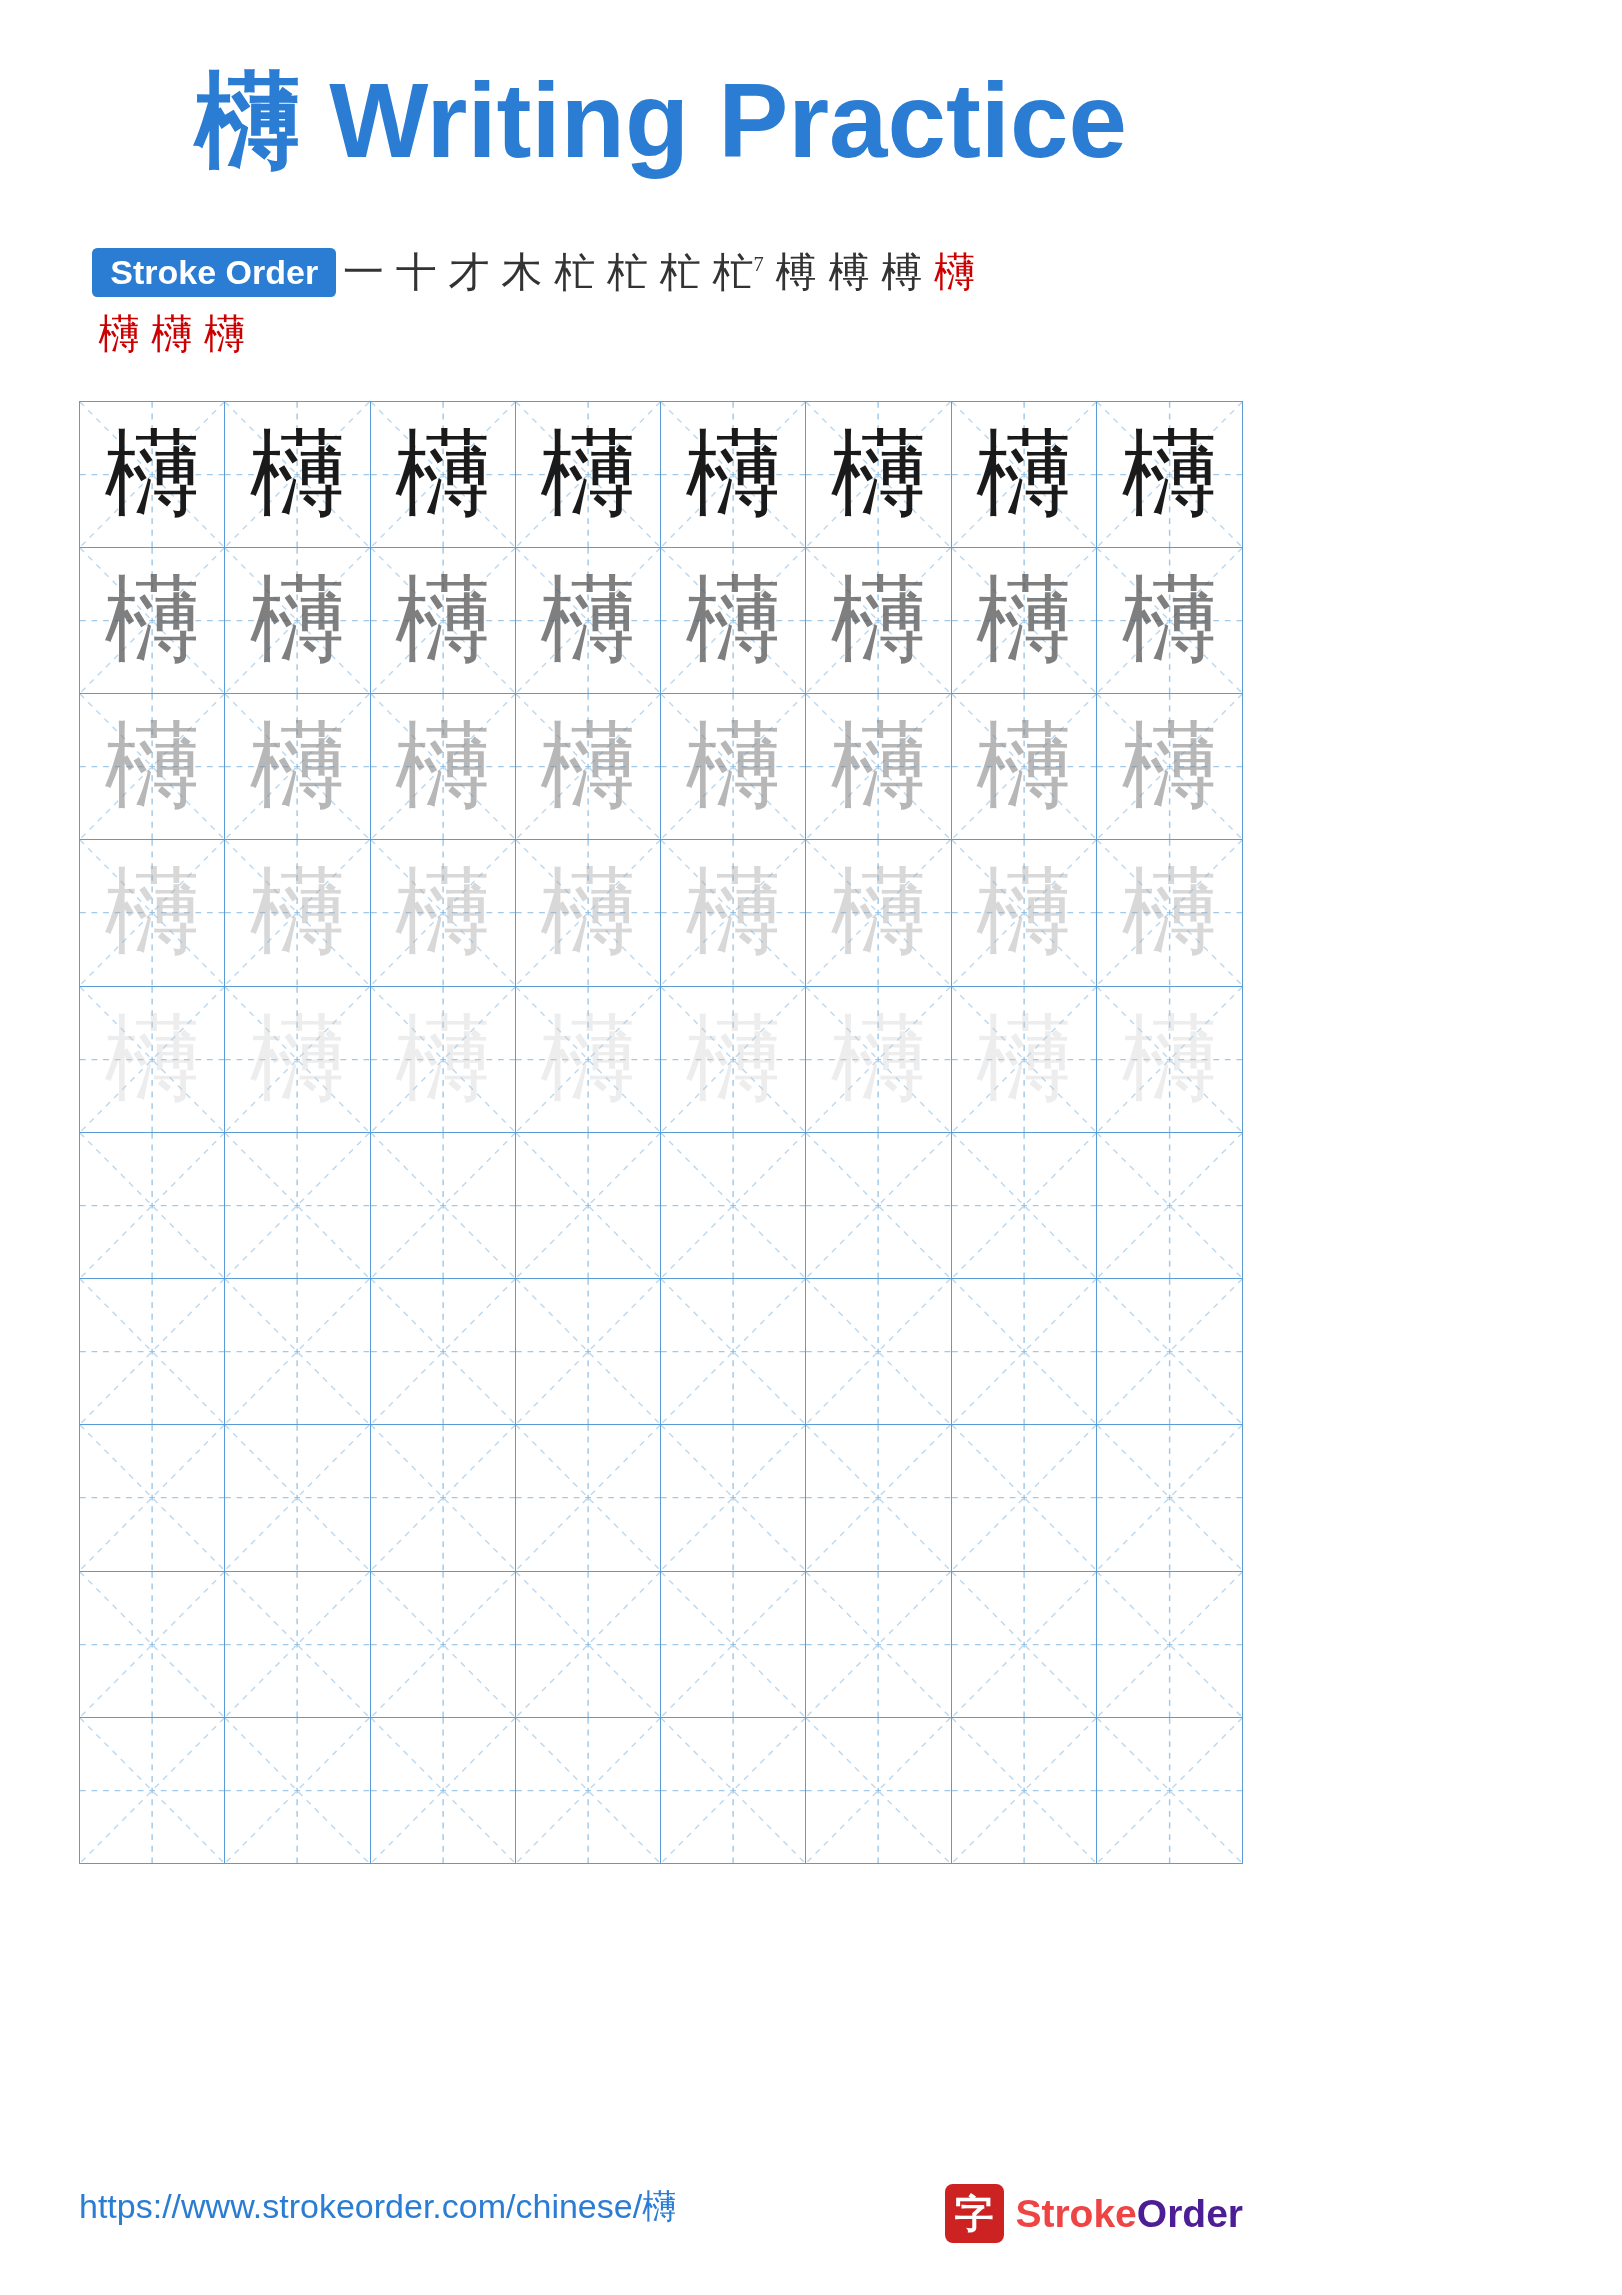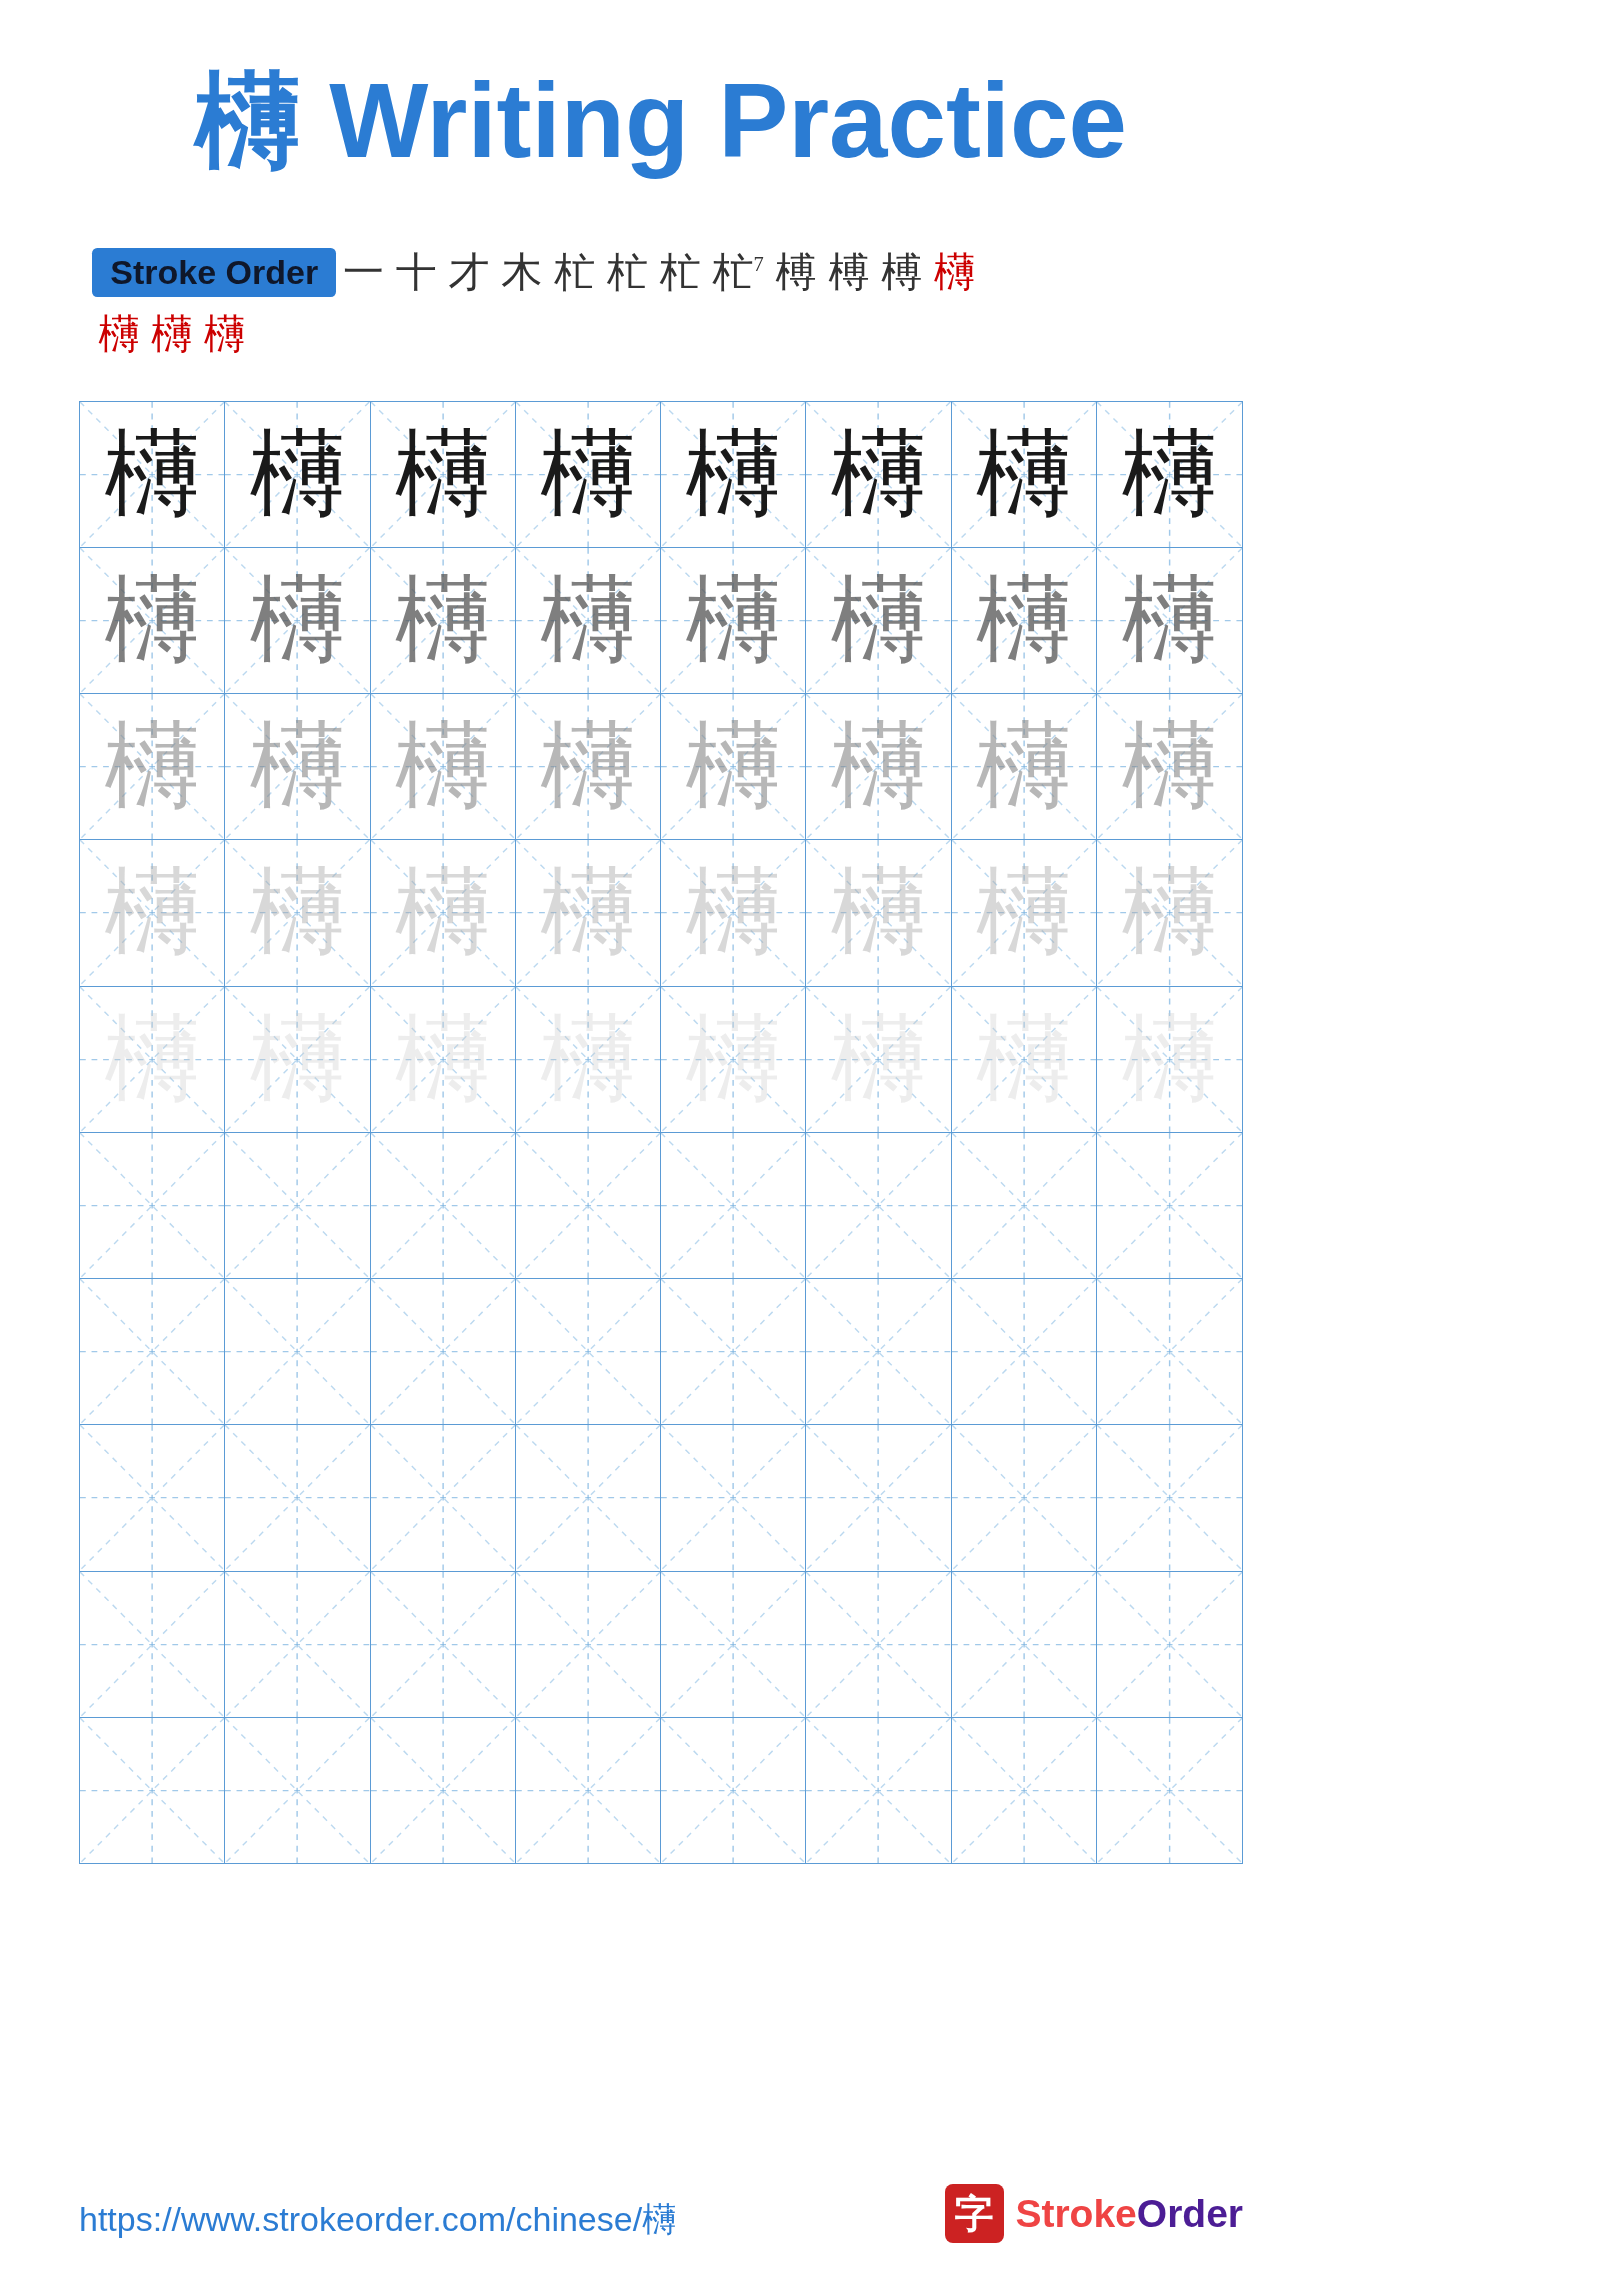--- a/index.html
+++ b/index.html
@@ -40,21 +40,21 @@
     .stroke-order-row {
       display: flex;
       align-items: center;
       flex-wrap: wrap;
       gap: 6.5px;
       margin-bottom: 6.5px;
     }
 
     .stroke-order-badge {
       background: #2b7cd3;
-      color: #0f172a;
+      color: #ffffff;
       font-size: 34px;
       font-family: sans-serif;
       font-weight: bold;
       padding: 5.2px 18.3px;
       border-radius: 5.2px;
       white-space: nowrap;
     }
 
     .stroke-chars {
       display: flex;
@@ -154,21 +154,21 @@
     
     .char-vlight { color: #ccc; font-size: 95px; opacity: 0.35; }
 
     
     .footer {
       position: absolute;
       bottom: 52px;
       left: 79px;
       right: 79px;
       display: flex;
-      align-items: flex-end;
+      align-items: flex-start;
       justify-content: space-between;
     }
 
     .footer-url {
       color: #2b7cd3;
       font-size: 34px;
       font-family: sans-serif;
     }
 
     .footer-logo {

